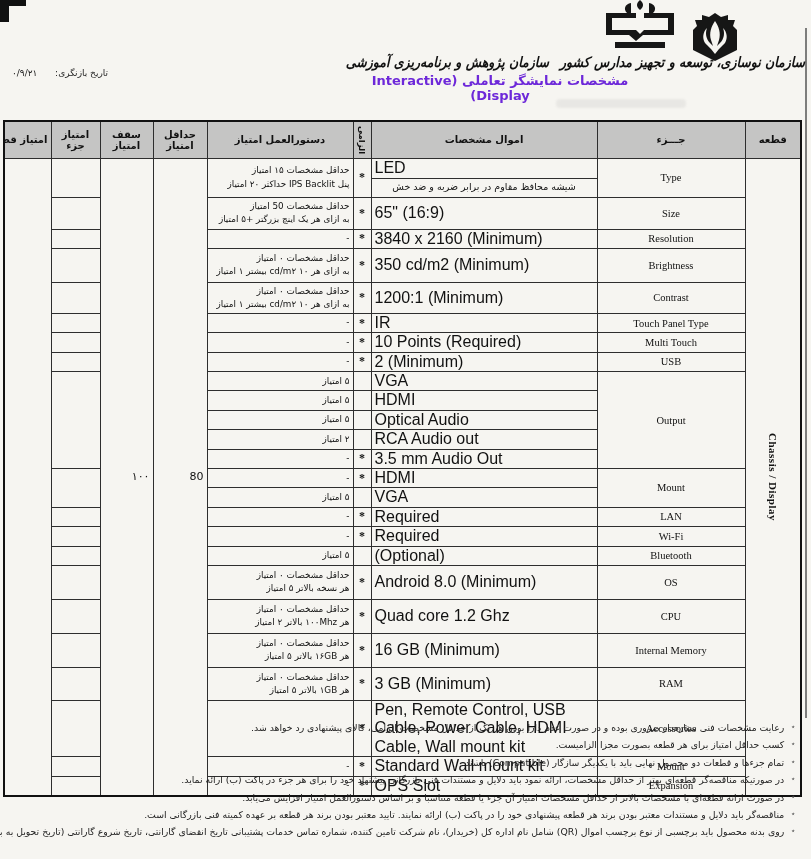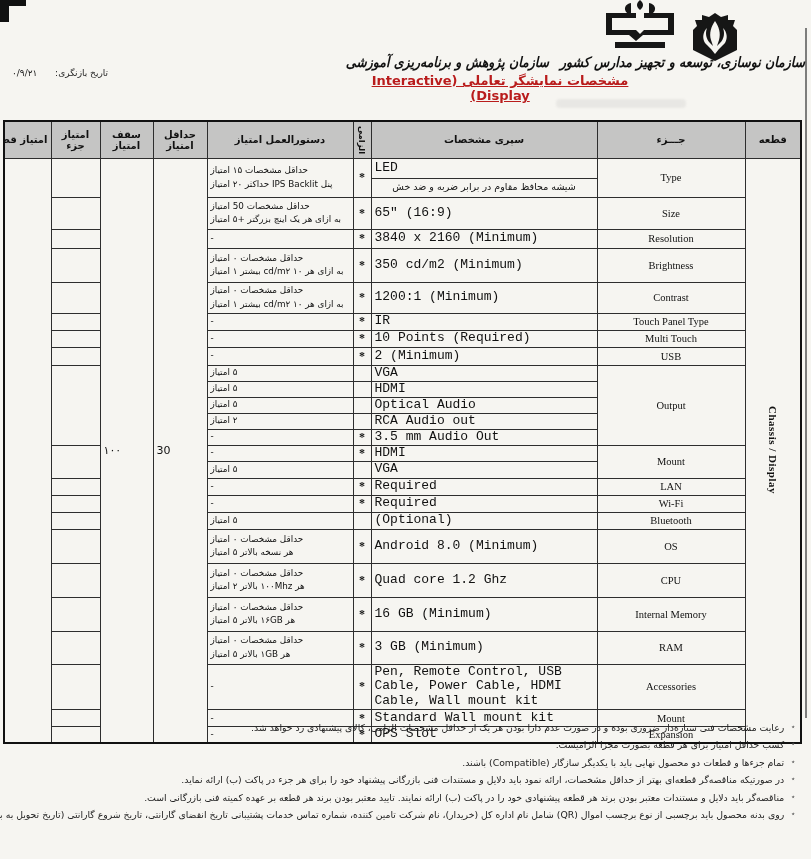--- a/index.html
+++ b/index.html
@@ -16,21 +16,21 @@
   .logo-book{position:absolute;top:0;right:133px;}
   .logo-emblem{position:absolute;top:5px;right:0;}
   .org-line{
     position:absolute;top:54px;right:6px;width:330px;direction:rtl;
     display:flex;gap:11px;justify-content:flex-start;
     font-size:12.5px;font-weight:bold;font-style:italic;color:#111;white-space:nowrap;
     transform:scaleY(1.12);
   }
   .doc-title{
     position:absolute;top:73px;left:340px;width:320px;direction:rtl;text-align:center;
-    font-size:13px;font-weight:bold;color:#b91c1c;text-decoration:underline;
+    font-size:13px;font-weight:bold;color:#6d28d9;
   }
   .revision{
     position:absolute;top:68px;left:12px;width:96px;direction:rtl;
     display:flex;justify-content:space-between;font-size:9px;color:#222;
   }
   
   table.spec{
     position:absolute;left:3px;top:120px;width:797px;
     border-collapse:collapse;table-layout:fixed;
     border:2px solid #111;
@@ -49,32 +49,32 @@
   td.part-col{position:relative;}
   td.part-col .rot{
     position:absolute;top:50%;left:50%;transform:translate(-50%,-50%) rotate(90deg);
     white-space:nowrap;font-family:"Liberation Serif",serif;font-weight:bold;
     font-size:11px;letter-spacing:.5px;color:#111;
   }
   td.comp-col{
     text-align:center;font-family:"Liberation Serif",serif;font-size:10.5px;direction:ltr;color:#111;
   }
   td.spec-col{
-    direction:ltr;text-align:left;font-family:Liberation Mono, monospace;font-size:13px;
+    direction:ltr;text-align:left;font-family:Liberation Sans, sans-serif;font-size:16px;
     line-height:1.15;color:#111;
   }
   td.spec-col.rtl{direction:rtl;text-align:center;font-family:"DejaVu Sans",sans-serif;font-size:9.5px;}
   td.req-col{
     text-align:center;font-family:"Liberation Serif",serif;font-weight:bold;font-size:12px;
     padding:0;color:#111;
   }
   td.score-col{
-    direction:rtl;text-align:left;font-size:8.8px;line-height:1.5;color:#111;padding:1px 2px;
-  }
-  td.num-col{text-align:left;font-size:11px;color:#111;}
+    direction:rtl;text-align:right;font-size:8.8px;line-height:1.5;color:#111;padding:1px 2px;
+  }
+  td.num-col{text-align:right;font-size:11px;color:#111;}
   td.jz-col,td.pz-col{background:transparent;}
   
   .footnotes{position:absolute;top:719px;right:16px;left:10px;direction:rtl;}
   .fn-line{
     direction:rtl;text-align:right;font-size:9.3px;line-height:17.4px;color:#222;
     white-space:nowrap;
   }
   .fn-bullet{font-size:7px;color:#555;margin-left:7px;vertical-align:2px;}
 </style>
 </head>
@@ -117,21 +117,21 @@
       <col style="width:146px">
       <col style="width:54px">
     <col style="width:53px">
       <col style="width:49px">
       <col style="width:47px">
   </colgroup>
   <thead>
     <tr>
       <th>قطعه</th>
       <th>جـــزء</th>
-      <th>سپری مشخصات</th>
+      <th>اموال مشخصات</th>
       <th class="req-h">
           <span class="rot-h">الزامی</span>
         </th>
       <th>دستورالعمل امتیاز</th>
       <th>حداقل امتیاز</th>
       <th>سقف امتیاز</th>
       <th>امتیاز جزء</th>
       <th class="part-score-h">امتیاز قطعه</th>
     </tr>
   </thead>
@@ -140,21 +140,21 @@
         <td class="part-col" rowspan="26">
           <span class="rot">Chassis / Display</span>
         </td>
         <td class="comp-col" rowspan="2">Type</td>
         <td class="spec-col">LED</td>
         <td class="req-col" rowspan="2">*</td>
         <td class="score-col" rowspan="2">
           <div>حداقل مشخصات ۱۵ امتیاز</div>
           <div>پنل IPS Backlit حداکثر ۲۰ امتیاز</div>
         </td>
-        <td class="num-col" rowspan="26">30</td>
+        <td class="num-col" rowspan="26">80</td>
         <td class="num-col" rowspan="26">۱۰۰</td>
         <td class="jz-col" rowspan="2"></td>
         <td class="pz-col" rowspan="26"></td>
       </tr>
       <tr style="height: 19px;">
         <td class="spec-col rtl">شیشه محافظ مقاوم در برابر ضربه و ضد خش</td>
       </tr>
       <tr style="height: 32px;">
         <td class="comp-col">Size</td>
         <td class="spec-col">65" (16:9)</td>
@@ -369,15 +369,16 @@
         <td class="jz-col"></td>
       </tr>
     </tbody>
 </table>
 
 <div class="footnotes">
   <div class="fn-line"><span class="fn-bullet">٭</span><span>رعایت مشخصات فنی ستاره‌دار ضروری بوده و در صورت عدم دارا بودن هر یک از حداقل مشخصات الزامی، کالای پیشنهادی رد خواهد شد.</span></div>
   <div class="fn-line"><span class="fn-bullet">٭</span><span>کسب حداقل امتیاز برای هر قطعه بصورت مجزا الزامیست.</span></div>
   <div class="fn-line"><span class="fn-bullet">٭</span><span>تمام جزءها و قطعات دو محصول نهایی باید با یکدیگر سازگار (Compatible) باشند.</span></div>
   <div class="fn-line"><span class="fn-bullet">٭</span><span>در صورتیکه مناقصه‌گر قطعه‌ای بهتر از حداقل مشخصات، ارائه نمود باید دلایل و مستندات فنی بازرگانی پیشنهاد خود را برای هر جزء در پاکت (ب) ارائه نماید.</span></div>
+  <div class="fn-line"><span class="fn-bullet">٭</span><span>در صورت ارائه قطعه‌ای با مشخصات بالاتر از حداقل مشخصات امتیاز آن جزء یا قطعه متناسبا و بر اساس دستورالعمل امتیاز افزایش می‌یابد.</span></div>
   <div class="fn-line"><span class="fn-bullet">٭</span><span>مناقصه‌گر باید دلایل و مستندات معتبر بودن برند هر قطعه پیشنهادی خود را در پاکت (ب) ارائه نمایند. تایید معتبر بودن برند هر قطعه بر عهده کمیته فنی بازرگانی است.</span></div>
   <div class="fn-line"><span class="fn-bullet">٭</span><span>روی بدنه محصول باید برچسبی از نوع برچسب اموال (QR) شامل نام اداره کل (خریدار)، نام شرکت تامین کننده، شماره تماس خدمات پشتیبانی تاریخ انقضای گارانتی، تاریخ شروع گارانتی (تاریخ تحویل به بهره‌بردار) چسبانده شود.</span></div>
 </div>
 
 </body></html>

